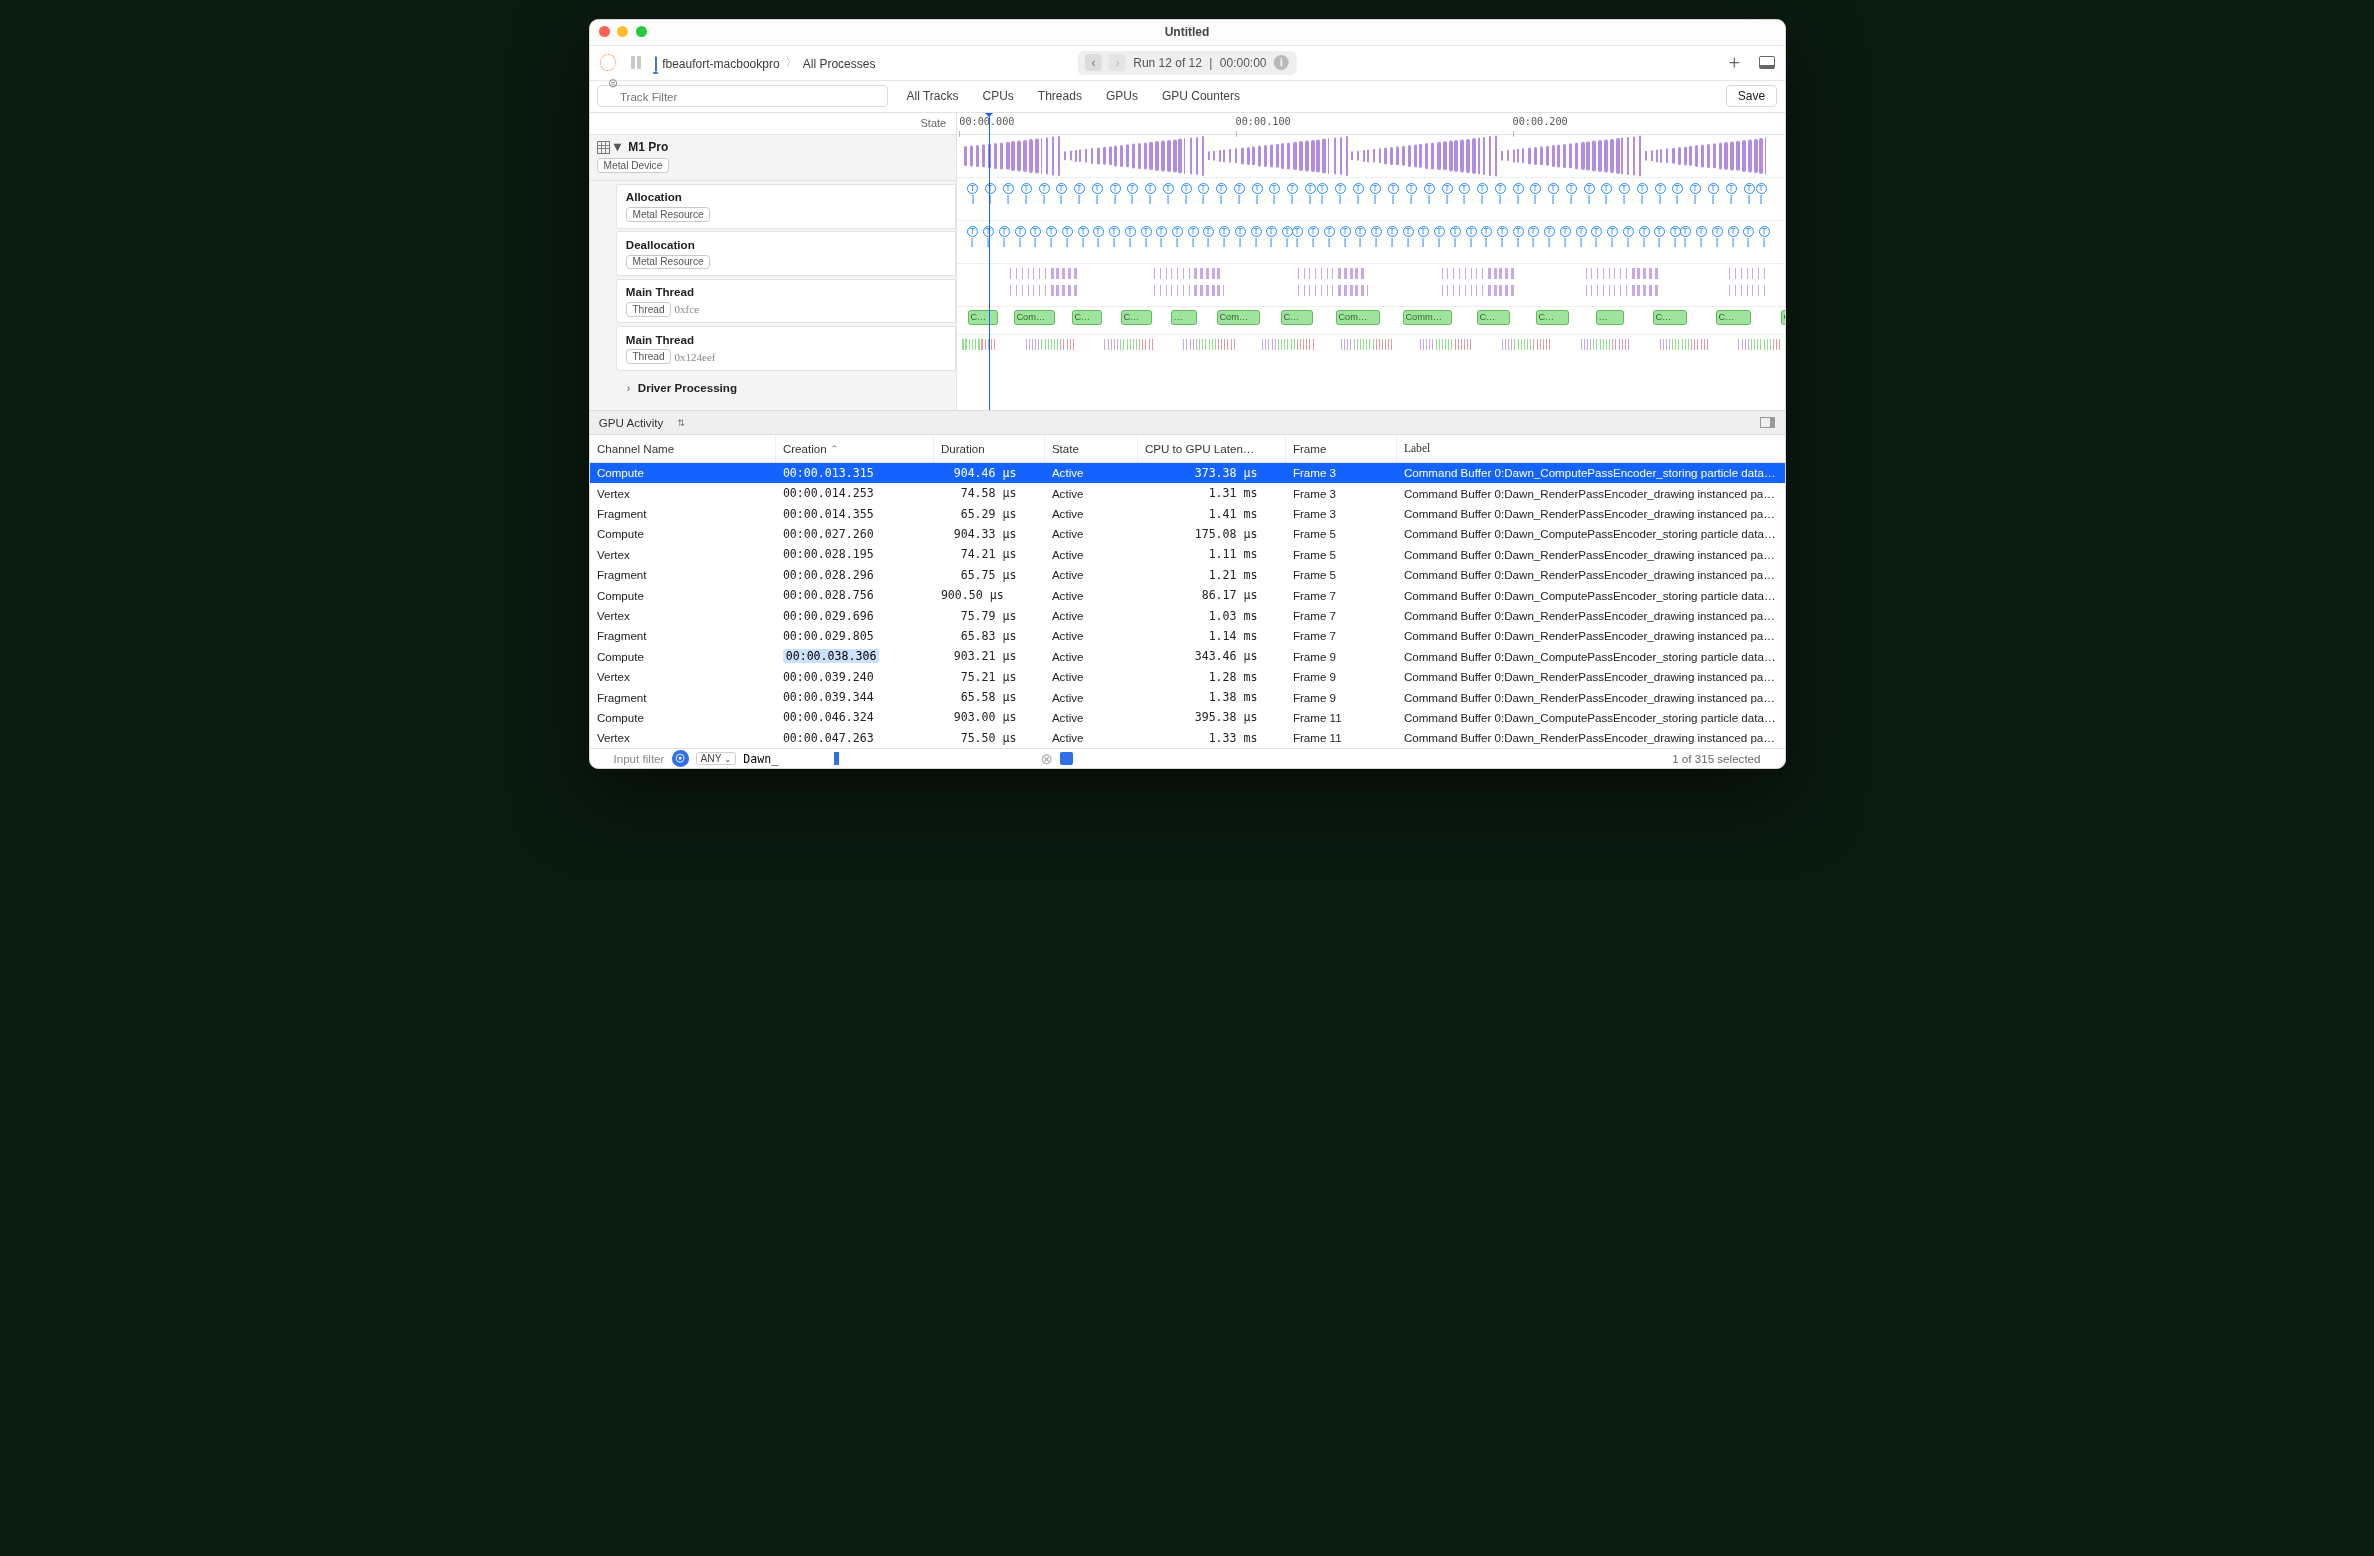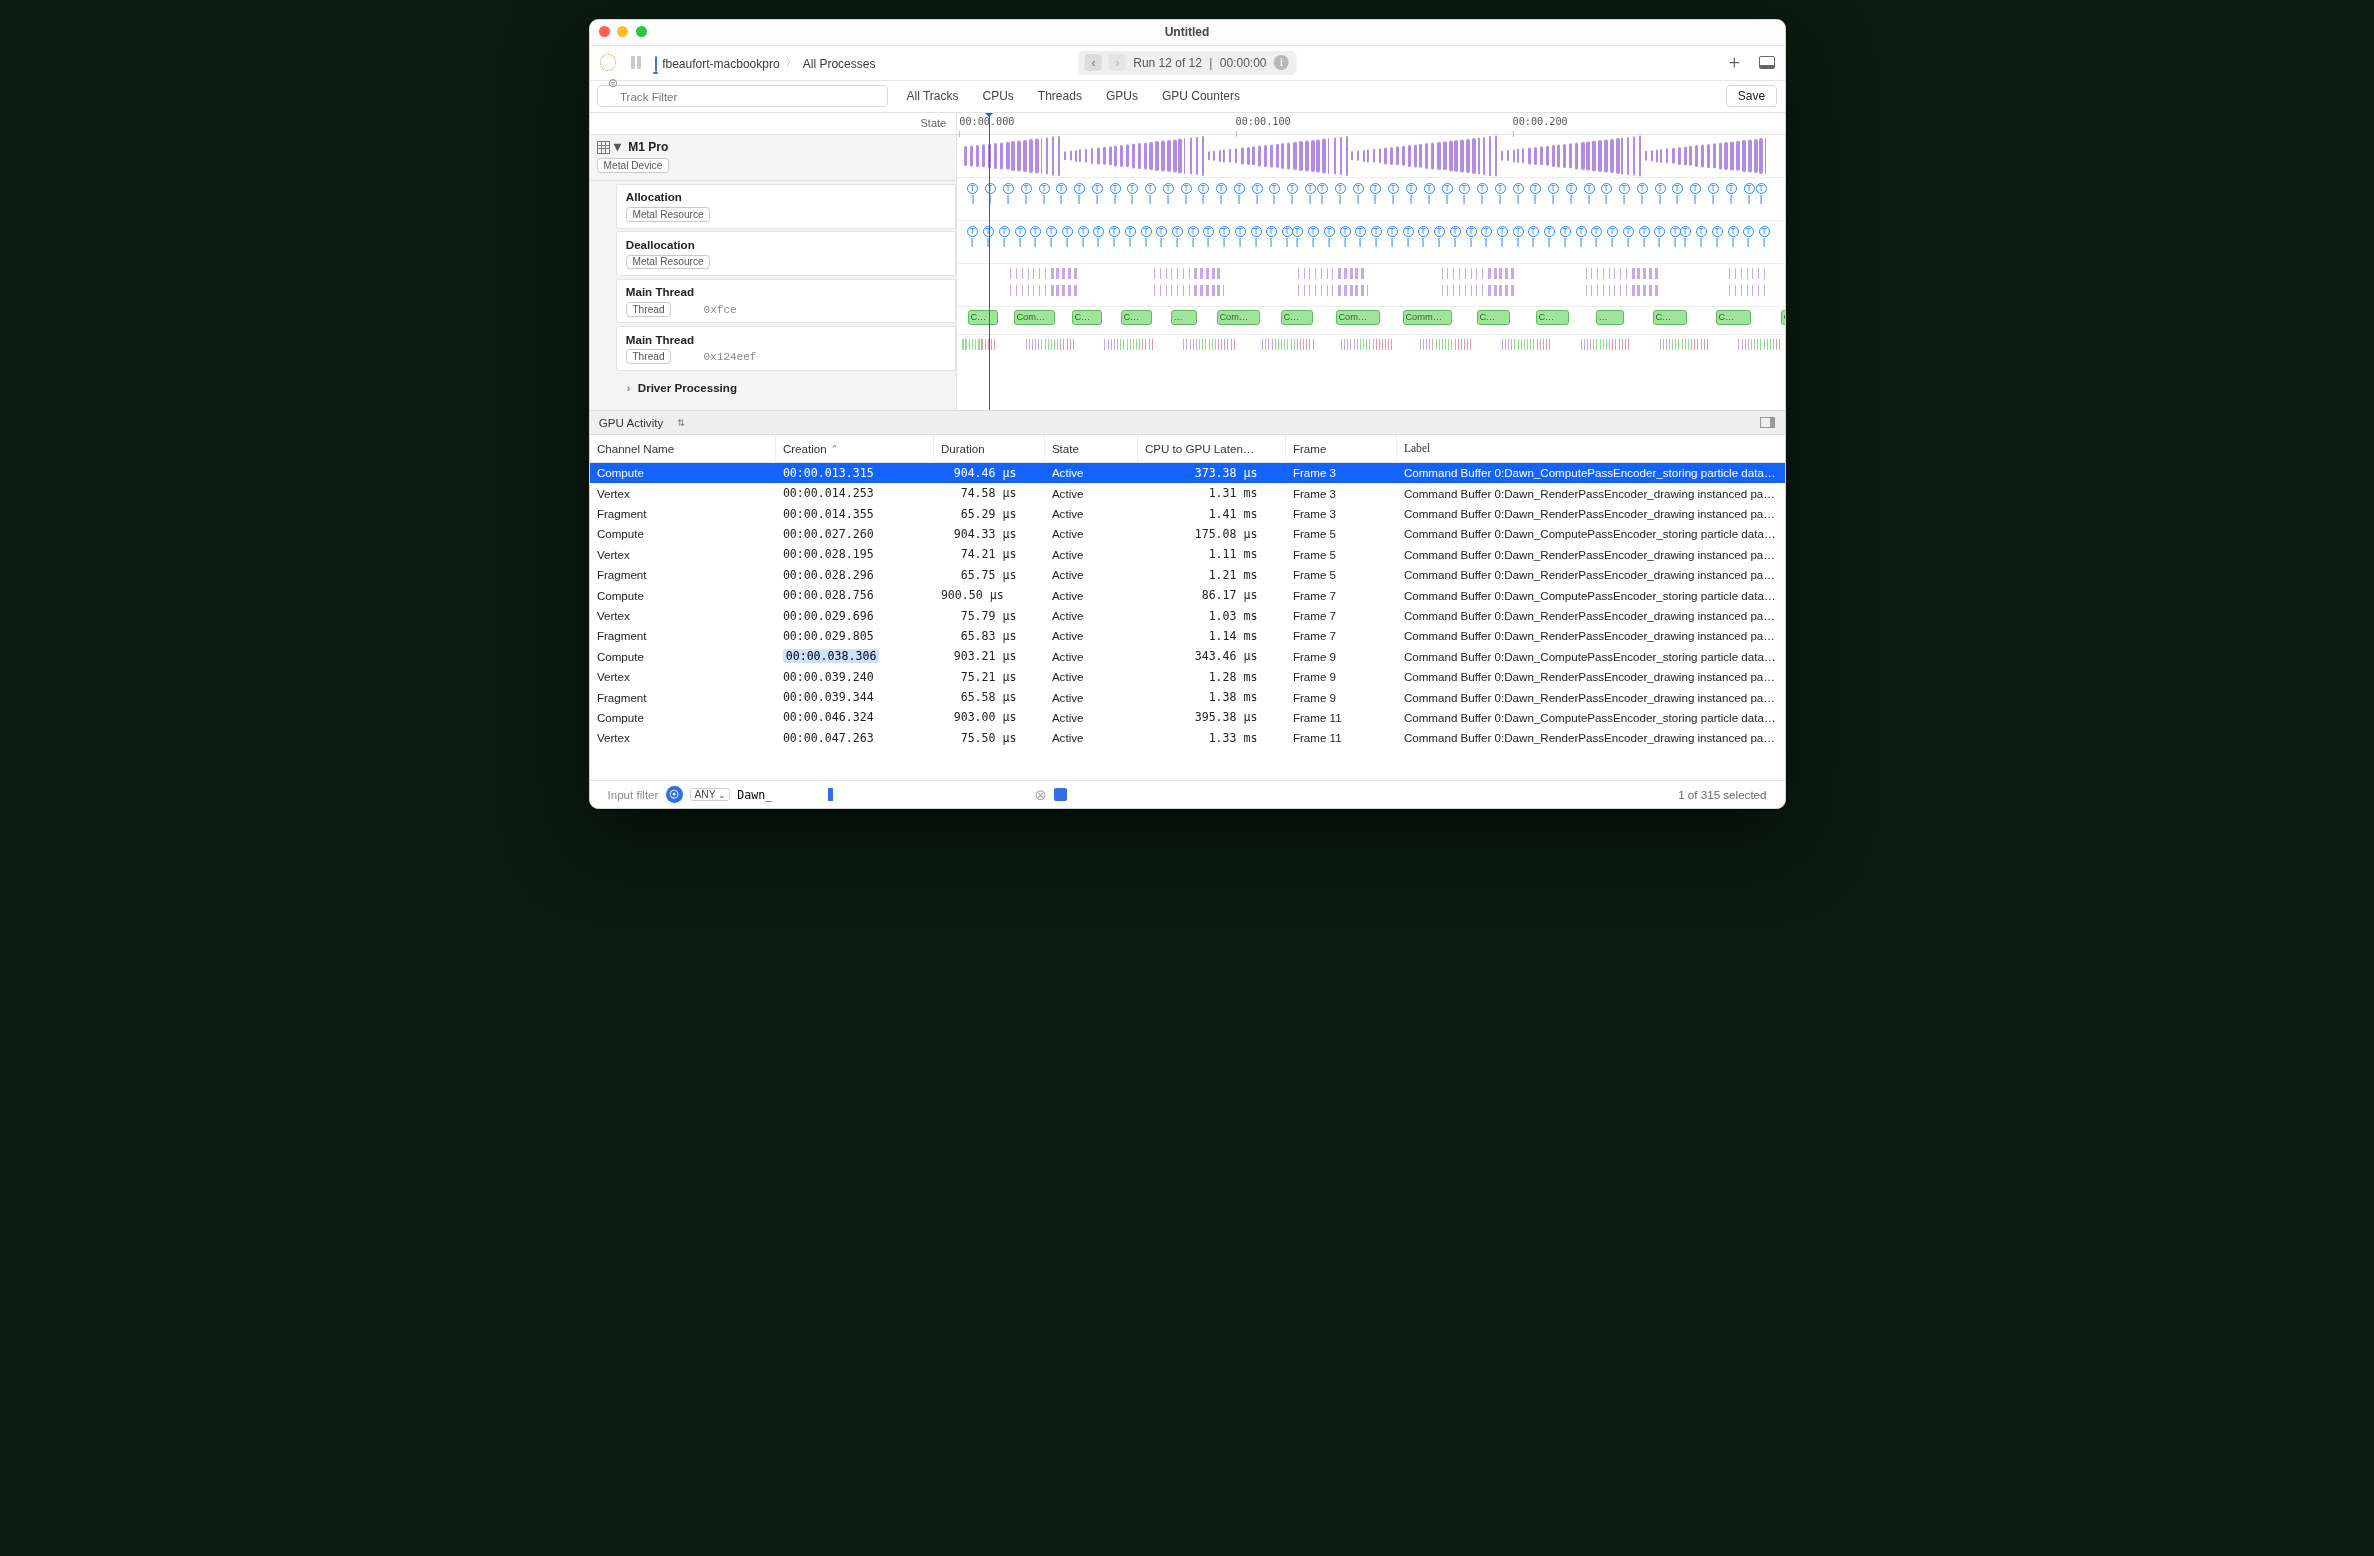--- a/index.html
+++ b/index.html
@@ -85,21 +85,21 @@
   .devname { display:flex; align-items:center; gap:5.6px; font-weight:700; }
   .gridicon { width:13px;height:13px;border:0.9px solid #777; display:inline-block; background:
     linear-gradient(#777,#777) 0 33%/100% 0.9px no-repeat,
     linear-gradient(#777,#777) 0 66%/100% 0.9px no-repeat,
     linear-gradient(#777,#777) 33% 0/0.9px 100% no-repeat,
     linear-gradient(#777,#777) 66% 0/0.9px 100% no-repeat; }
   .caret { transform: rotate(90deg); display:inline-block; color:#555; font-size:9.3px; }
   .badge { display:inline-block;border:0.9px solid #c9c9c9;color:#555;border-radius:3.7px;padding:0.9px 5.6px;font-size:10.2px;margin-top:3.7px;background:#fff; }
   .trackItem { background:#fff; border:0.9px solid #e3e3e3; border-radius:2.8px 0 0 2.8px; margin:2.8px 0 2.8px 26px; padding:5.6px 9.3px; }
   .trackItem .tname { font-weight:700; font-size:11.6px; }
-  .trackItem .hex { font-family: Liberation Mono, monospace; color:#888; font-size:11px;margin-left:29px; }
+  .trackItem .hex { font-family: Liberation Serif, serif; color:#888; font-size:11px; }
   .driverrow { padding:7.4px 9.3px 7.4px 37px; font-weight:700; font-size:11.6px; display:flex; gap:7.4px; align-items:center; }
   .driverrow .chev2{ color:#888; }
   
   .timeline { flex:1; display:flex; flex-direction:column; position:relative; background:#fff; overflow:hidden; }
   .ruler { height:22px; border-bottom:0.9px solid #e3e3e3; position:relative; font-family:ui-monospace,Menlo,monospace; font-size:10.2px; color:#555; background:#fff; }
   .tick { position:absolute; top:3.7px; white-space:nowrap; }
   .tick::before { content:""; position:absolute; left:0; top:15px; width:0.9px; height:5.6px; background:#bbb; }
   .playhead { position:absolute; top:0; bottom:0; left:32px; width:0; border-left:1.9px solid #1463ff; z-index:5; }
   .playhead::before{content:"";position:absolute;left:-4.6px;top:0;border:4.6px solid transparent;border-top-color:#1463ff;}
   .lane { position:relative; border-bottom:0.9px solid #eee; }
@@ -122,21 +122,21 @@
   .gridhead .col { padding:0 7.4px; display:flex; gap:3.7px; align-items:center; height:100%; border-right:0.9px solid #eee; }
   .gridhead .col:last-child{ border-right:none;font-family:Liberation Serif, serif; }
   .sortcaret { font-size:9.3px; color:#666; }
   .gridbody { max-height: 288px; overflow:auto; }
   .gridrow { height:20.4px; font-size:11.6px; }
   .gridrow .col { padding:0 7.4px; white-space:nowrap; overflow:hidden; text-overflow:ellipsis; }
   .gridrow.selected { background:#1463ff; color:#fff; }
   .gridrow .num { font-family:ui-monospace,Menlo,monospace; }
   .hlbox { background:#cde2ff; border-radius:2.8px; padding:0 2.8px; color:#000; }
   
-  .footer { height:28px; border-top:0.9px solid #e2e2e2; display:flex; align-items:center; padding:0 18px; gap:7.4px; font-size:11.6px; color:#444;margin-top:32px; }
+  .footer { height:20px; border-top:0.9px solid #e2e2e2; display:flex; align-items:center; padding:0 24px; gap:7.4px; font-size:11.6px; color:#444; }
   .footer .lbl { color:#888; }
   .footer .blue { width:16.7px;height:16.7px;border-radius:50%;background:#2f6fe8;color:#fff;display:flex;align-items:center;justify-content:center;font-size:10.2px; }
   .footer .any { border:0.9px solid #cfcfcf; padding:0 3.7px; border-radius:2.8px; font-size:10.2px; display:flex; gap:2.8px; align-items:center; }
   .footer input { border:none; outline:none; font-family:ui-monospace,Menlo,monospace; font-size:11.6px; width:83px; }
   .footer .cursor { width:5.6px; height:13px; background:#2f6fe8; display:inline-block; }
   .footer .clear { color:#aaa; font-size:15px; }
   .footer .count { margin-left:auto; color:#666; }
 </style>
 </head>
 <body>

